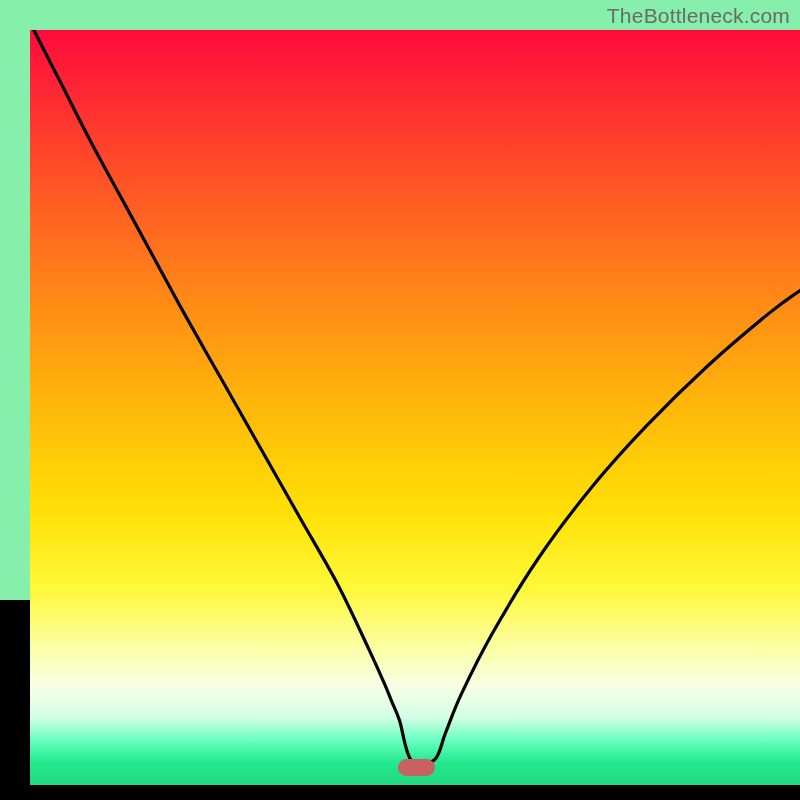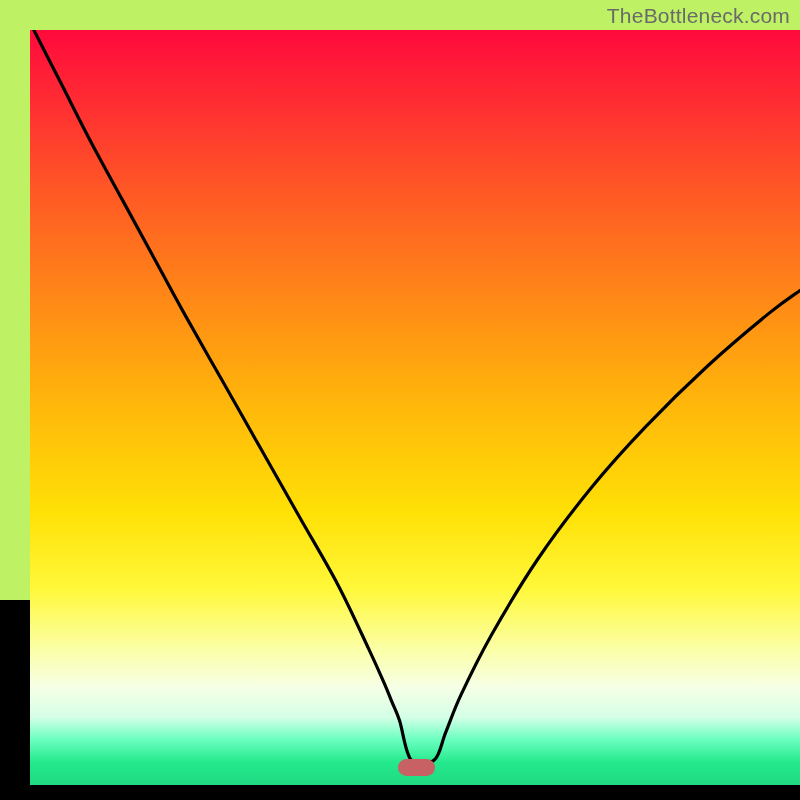--- a/index.html
+++ b/index.html
@@ -8,21 +8,21 @@
     width: 800px;
     height: 800px;
     background: #000;
     overflow: hidden;
     font-family: Arial, Helvetica, sans-serif;
   }
   .frame {
     position: relative;
     width: 800px;
     height: 600px;
-    background: #bef264;
+    background: #86efac;
   }
   .watermark {
     position: absolute;
     top: 4px;
     right: 10px;
     color: #6a6a6a;
     font-size: 21px;
     letter-spacing: 0.2px;
     z-index: 20;
   }

